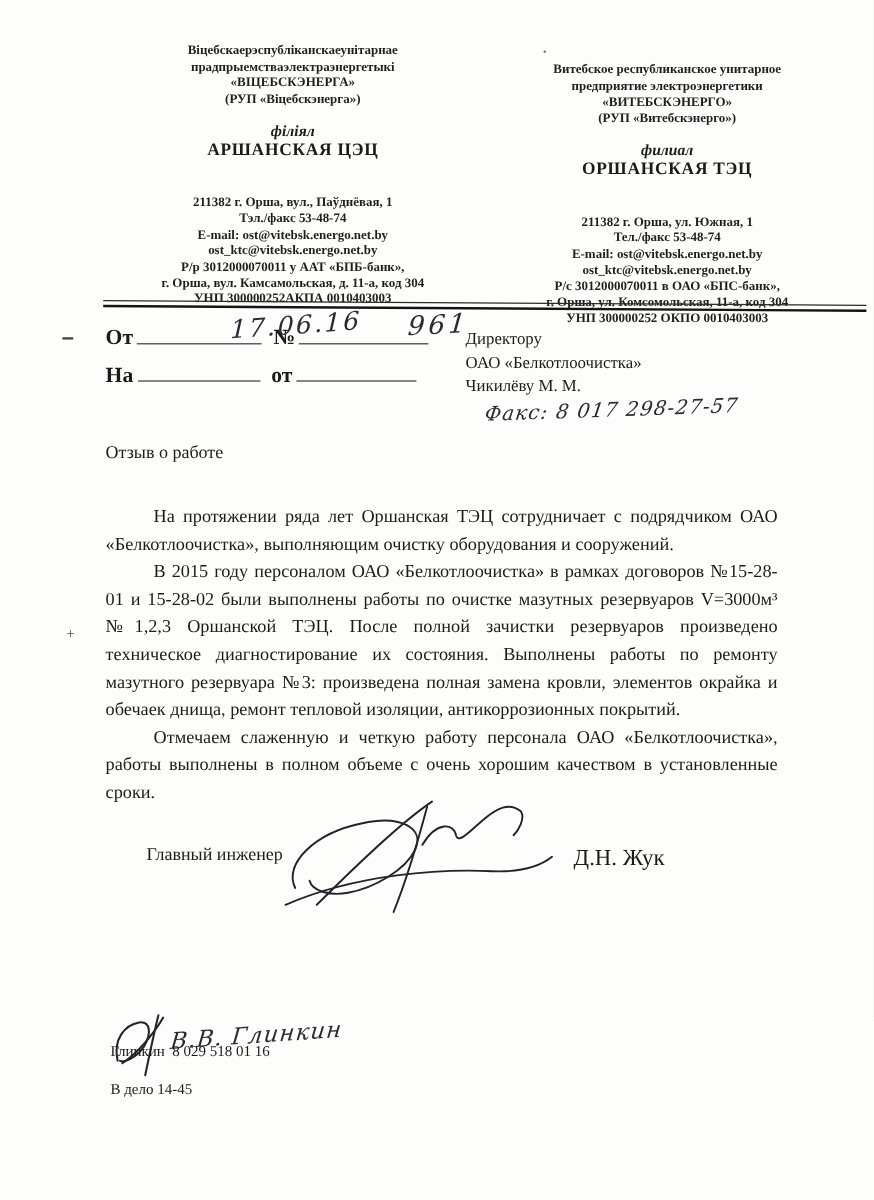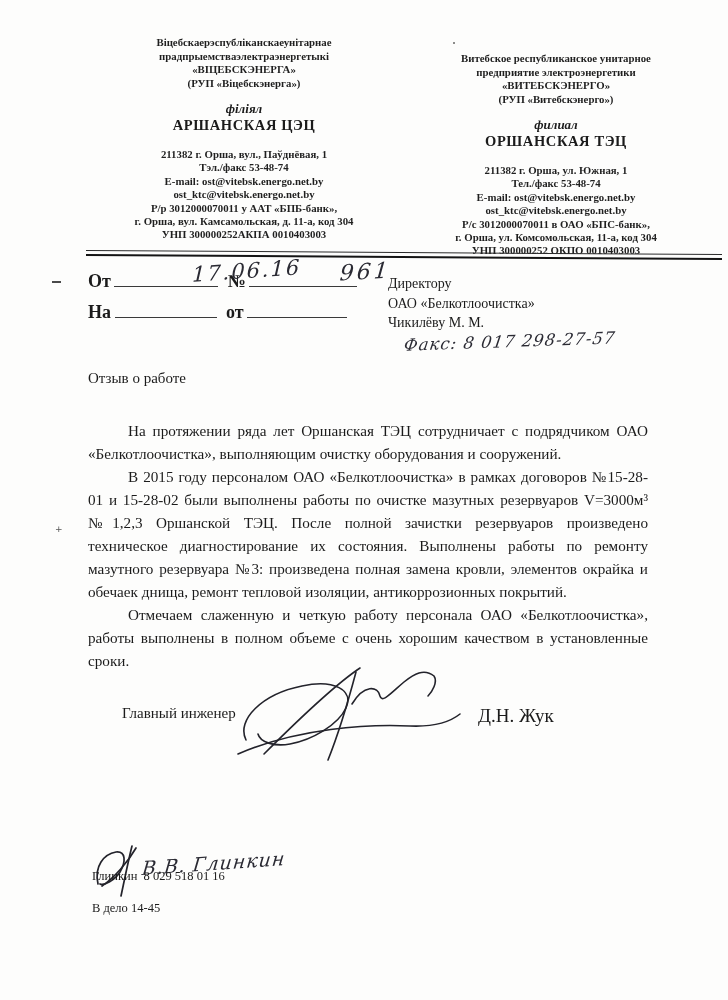--- a/index.html
+++ b/index.html
@@ -9,21 +9,21 @@
     font-family:"Liberation Serif", serif; color:#1b1b1b;
   }
   
   .letterhead {position:absolute; top:0; left:0; width:728px; display:flex;}
   .lh-col {text-align:center;}
   .lh-left  {margin-left:88px; width:312px; padding-top:36px;}
   .lh-right {margin-left:2px;  width:308px; padding-top:52px;}
   .lh-org div {font-weight:bold; font-size:10.8px; line-height:13.5px; color:#1f1f1f;}
   .lh-branch-label {font-weight:bold; font-size:13px; margin-top:11px; line-height:15px;font-style:italic;}
   .lh-branch-name  {font-weight:bold; font-size:14.5px; letter-spacing:0.6px; line-height:18px;}
-  .lh-addr {margin-top:14px;}
+  .lh-addr {margin-top:29px;}
   .lh-addr div {font-weight:bold; font-size:10.8px; line-height:13.4px; color:#1f1f1f;}
   .rule-double {
     position:absolute; left:86px; top:252px; width:636px; height:3px;
     border-top:1.5px solid #2b2b2b; border-bottom:2.5px solid #141414;
     transform:rotate(0.35deg);
   }
   
   .ref {position:absolute; left:88px; top:271px; font-size:14px;}
   .ref-row {height:31px; white-space:nowrap;}
   .ref-label {font-weight:bold; font-size:18px;}

